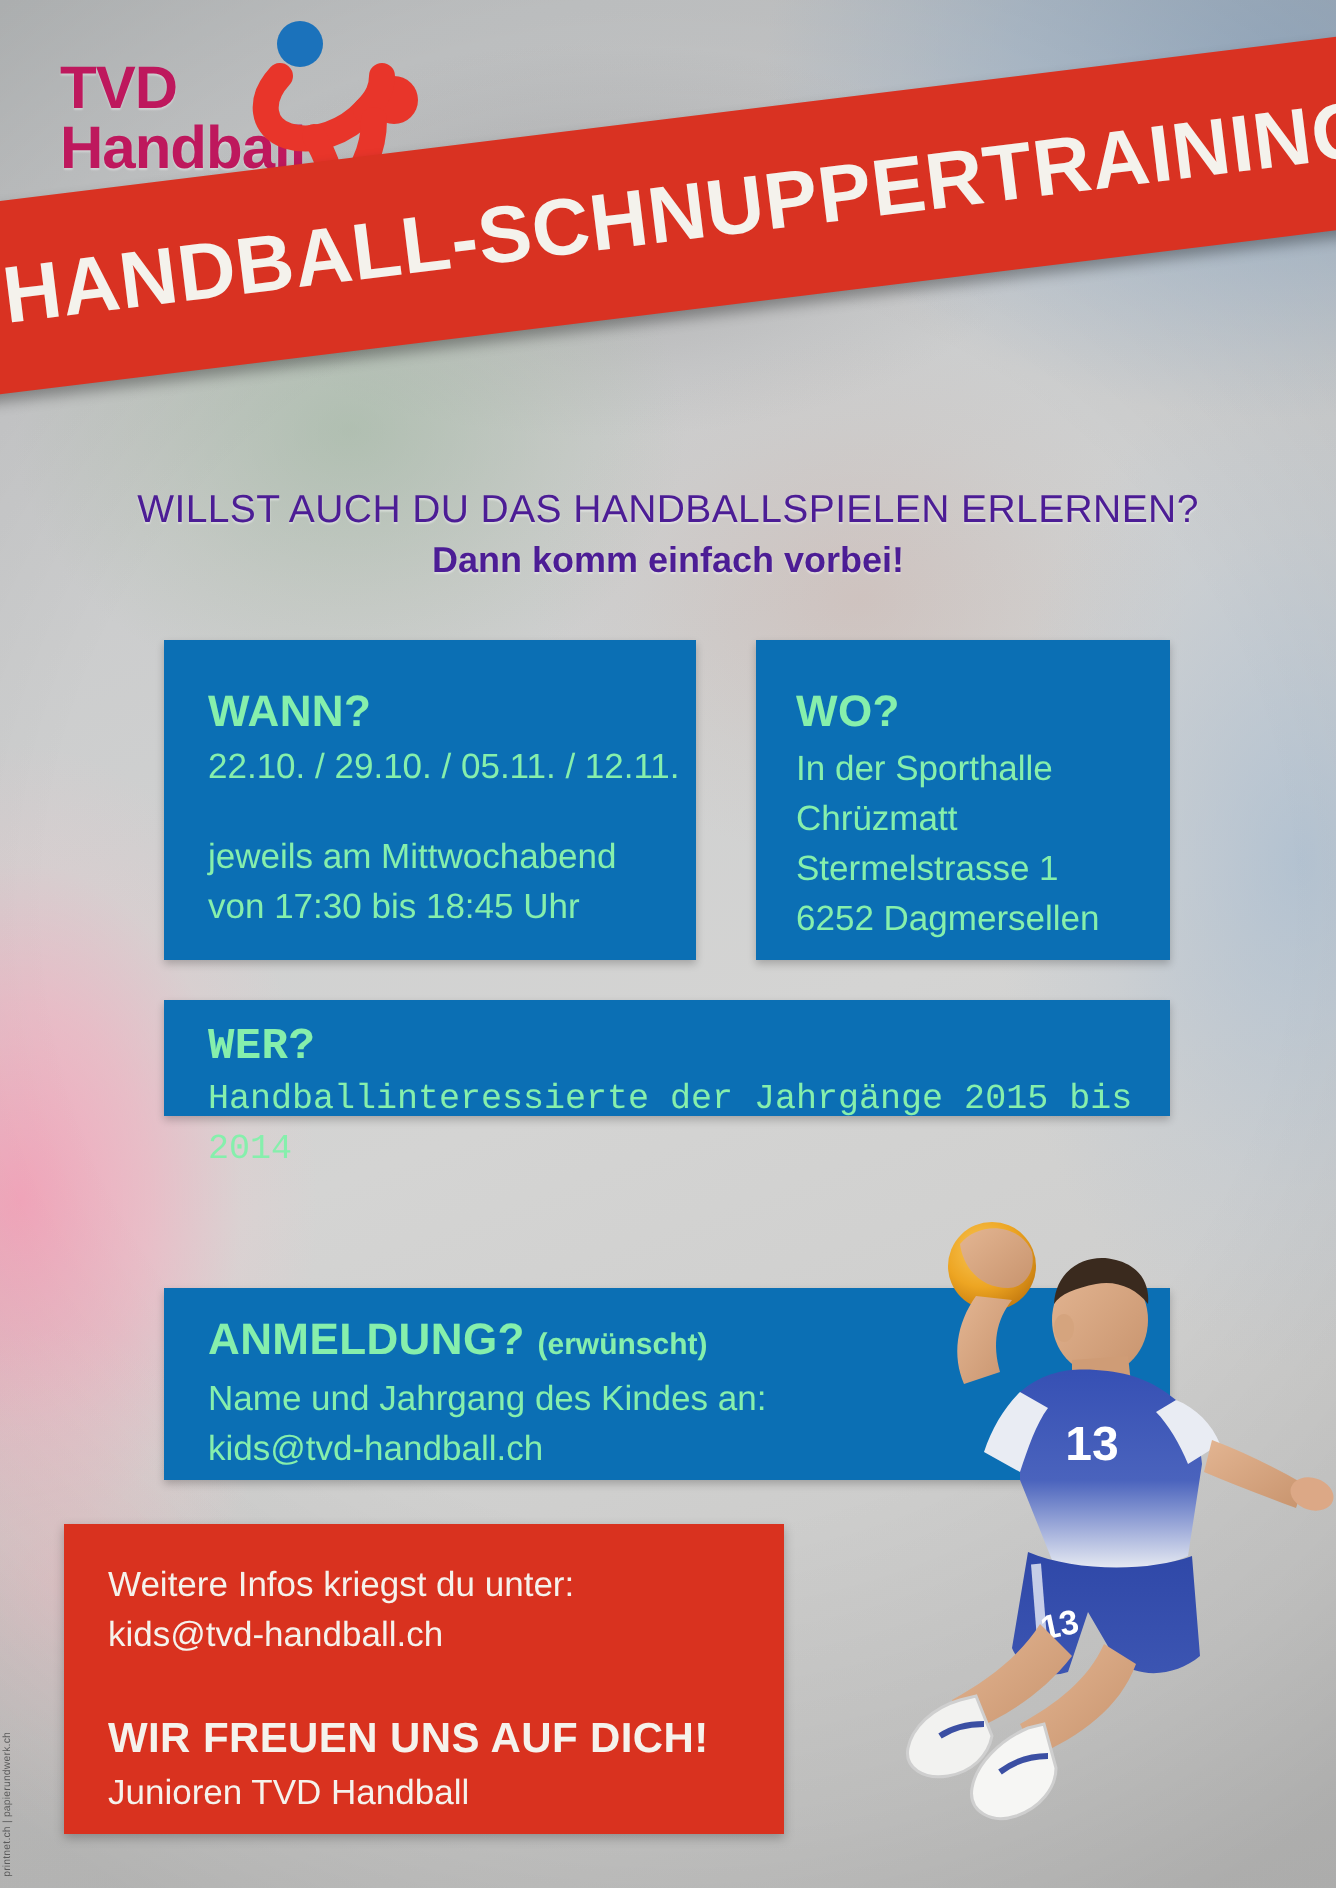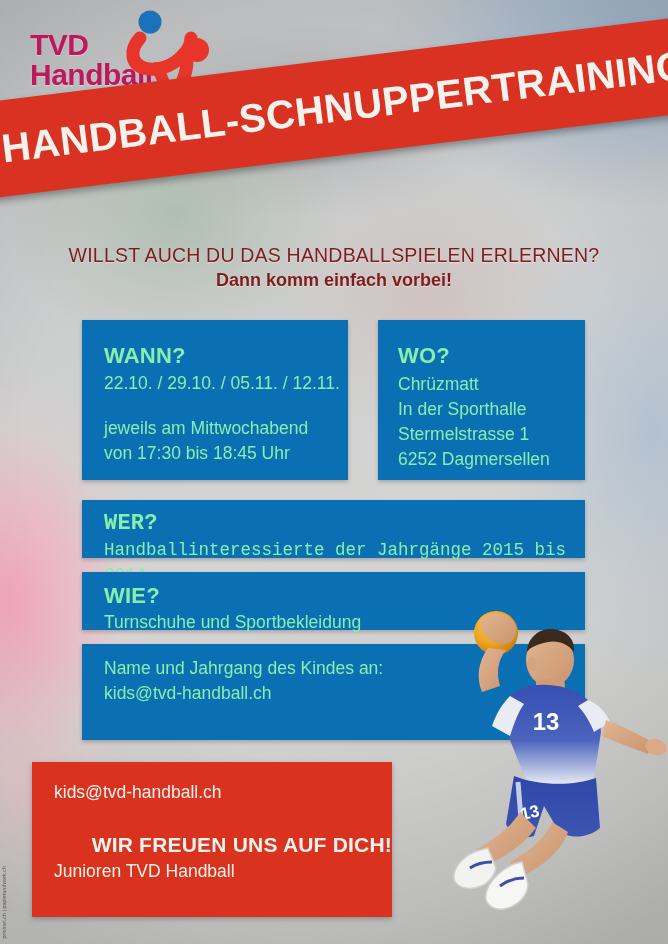--- a/index.html
+++ b/index.html
@@ -134,21 +134,21 @@
     white-space: nowrap;
   }
 
   
   #subhead {
     position: absolute;
     left: 0;
     top: 243px;
     width: 668px;
     text-align: center;
-    color: #7f1d1d;
+    color: #4c1d95;
     text-shadow: 0 1px 1px rgba(255,255,255,0.45);
   }
   #subhead .line1 {
     font-size: 19.5px;
     line-height: 25px;
     font-weight: 400;
     letter-spacing: 0.2px;
   }
   #subhead .line2 {
     font-size: 18px;
@@ -208,21 +208,20 @@
     font-size: 17.5px;
     line-height: 25px;
     font-weight: 400;
   }
   #box-info .fi-gap { height: 26px; }
   #box-info .fi-big {
     font-size: 21px;
     line-height: 28px;
     font-weight: 700;
     letter-spacing: 0.2px;
-    text-align: right;
   }
 
   
   #player {
     position: absolute;
     left: 418px;
     top: 600px;
     width: 250px;
     height: 344px;
     pointer-events: none;
@@ -287,37 +286,37 @@
   <div class="box" id="box-wann">
     <div class="bx-title">WANN?</div>
     <div class="bx-line">22.10. / 29.10. / 05.11. / 12.11.</div>
     <div class="gap"></div>
     <div class="bx-line">jeweils am Mittwochabend</div>
     <div class="bx-line">von 17:30 bis 18:45 Uhr</div>
   </div>
 
   <div class="box" id="box-wo">
     <div class="bx-title">WO?</div>
+    <div class="bx-line">In der Sporthalle</div>
     <div class="bx-line">Chrüzmatt</div>
-    <div class="bx-line">In der Sporthalle</div>
     <div class="bx-line">Stermelstrasse 1</div>
     <div class="bx-line">6252 Dagmersellen</div>
   </div>
 
   <div class="box" id="box-wer">
     <div class="bx-title">WER?</div>
     <div class="bx-line">Handballinteressierte der Jahrgänge 2015 bis 2014</div>
   </div>
 
-  <div class="box" id="box-wie">
-    <div class="bx-title">WIE?</div>
-    <div class="bx-line">Turnschuhe und Sportbekleidung</div>
-  </div>
 
   <div class="box" id="box-anm">
+    <div class="bx-title">
+      <span>ANMELDUNG?</span>
+      <span class="sub">(erwünscht)</span>
+    </div>
     <div class="bx-line">Name und Jahrgang des Kindes an:</div>
     <div class="bx-line">kids@tvd-handball.ch</div>
   </div>
 
   <div id="player">
     <svg width="250" height="344" viewBox="0 0 250 344">
       <defs>
         <linearGradient id="jg" x1="0" y1="0" x2="0" y2="1">
           <stop offset="0%" stop-color="#3650b4"></stop>
           <stop offset="55%" stop-color="#4a63bd"></stop>
@@ -378,20 +377,21 @@
       <path d="M150 232 C142 254 122 268 100 278 L92 262 C110 252 126 240 134 222 Z" fill="url(#skg)"></path>
 
       <path d="M62 250 C48 254 38 264 36 274 C34 284 44 290 56 288 C68 286 76 278 78 268 L70 248 Z" fill="#f2f2f0" stroke="#cfcfcf" stroke-width="1.5"></path>
       <path d="M52 268 C58 264 66 262 74 262" stroke="#3b4fa3" stroke-width="3" fill="none"></path>
       <path d="M96 264 C82 270 70 282 68 294 C66 306 78 312 90 308 C102 304 110 294 110 284 L104 262 Z" fill="#f6f6f4" stroke="#cfcfcf" stroke-width="1.5"></path>
       <path d="M82 286 C90 280 98 278 106 278" stroke="#3b4fa3" stroke-width="3" fill="none"></path>
     </svg>
   </div>
 
   <div id="box-info">
+    <div class="fi-line">Weitere Infos kriegst du unter:</div>
     <div class="fi-line">kids@tvd-handball.ch</div>
     <div class="fi-gap"></div>
     <div class="fi-big">WIR FREUEN UNS AUF DICH!</div>
     <div class="fi-line">Junioren TVD Handball</div>
   </div>
 
   <div id="credit">printnet.ch | papierundwerk.ch</div>
 
 </div>
 

